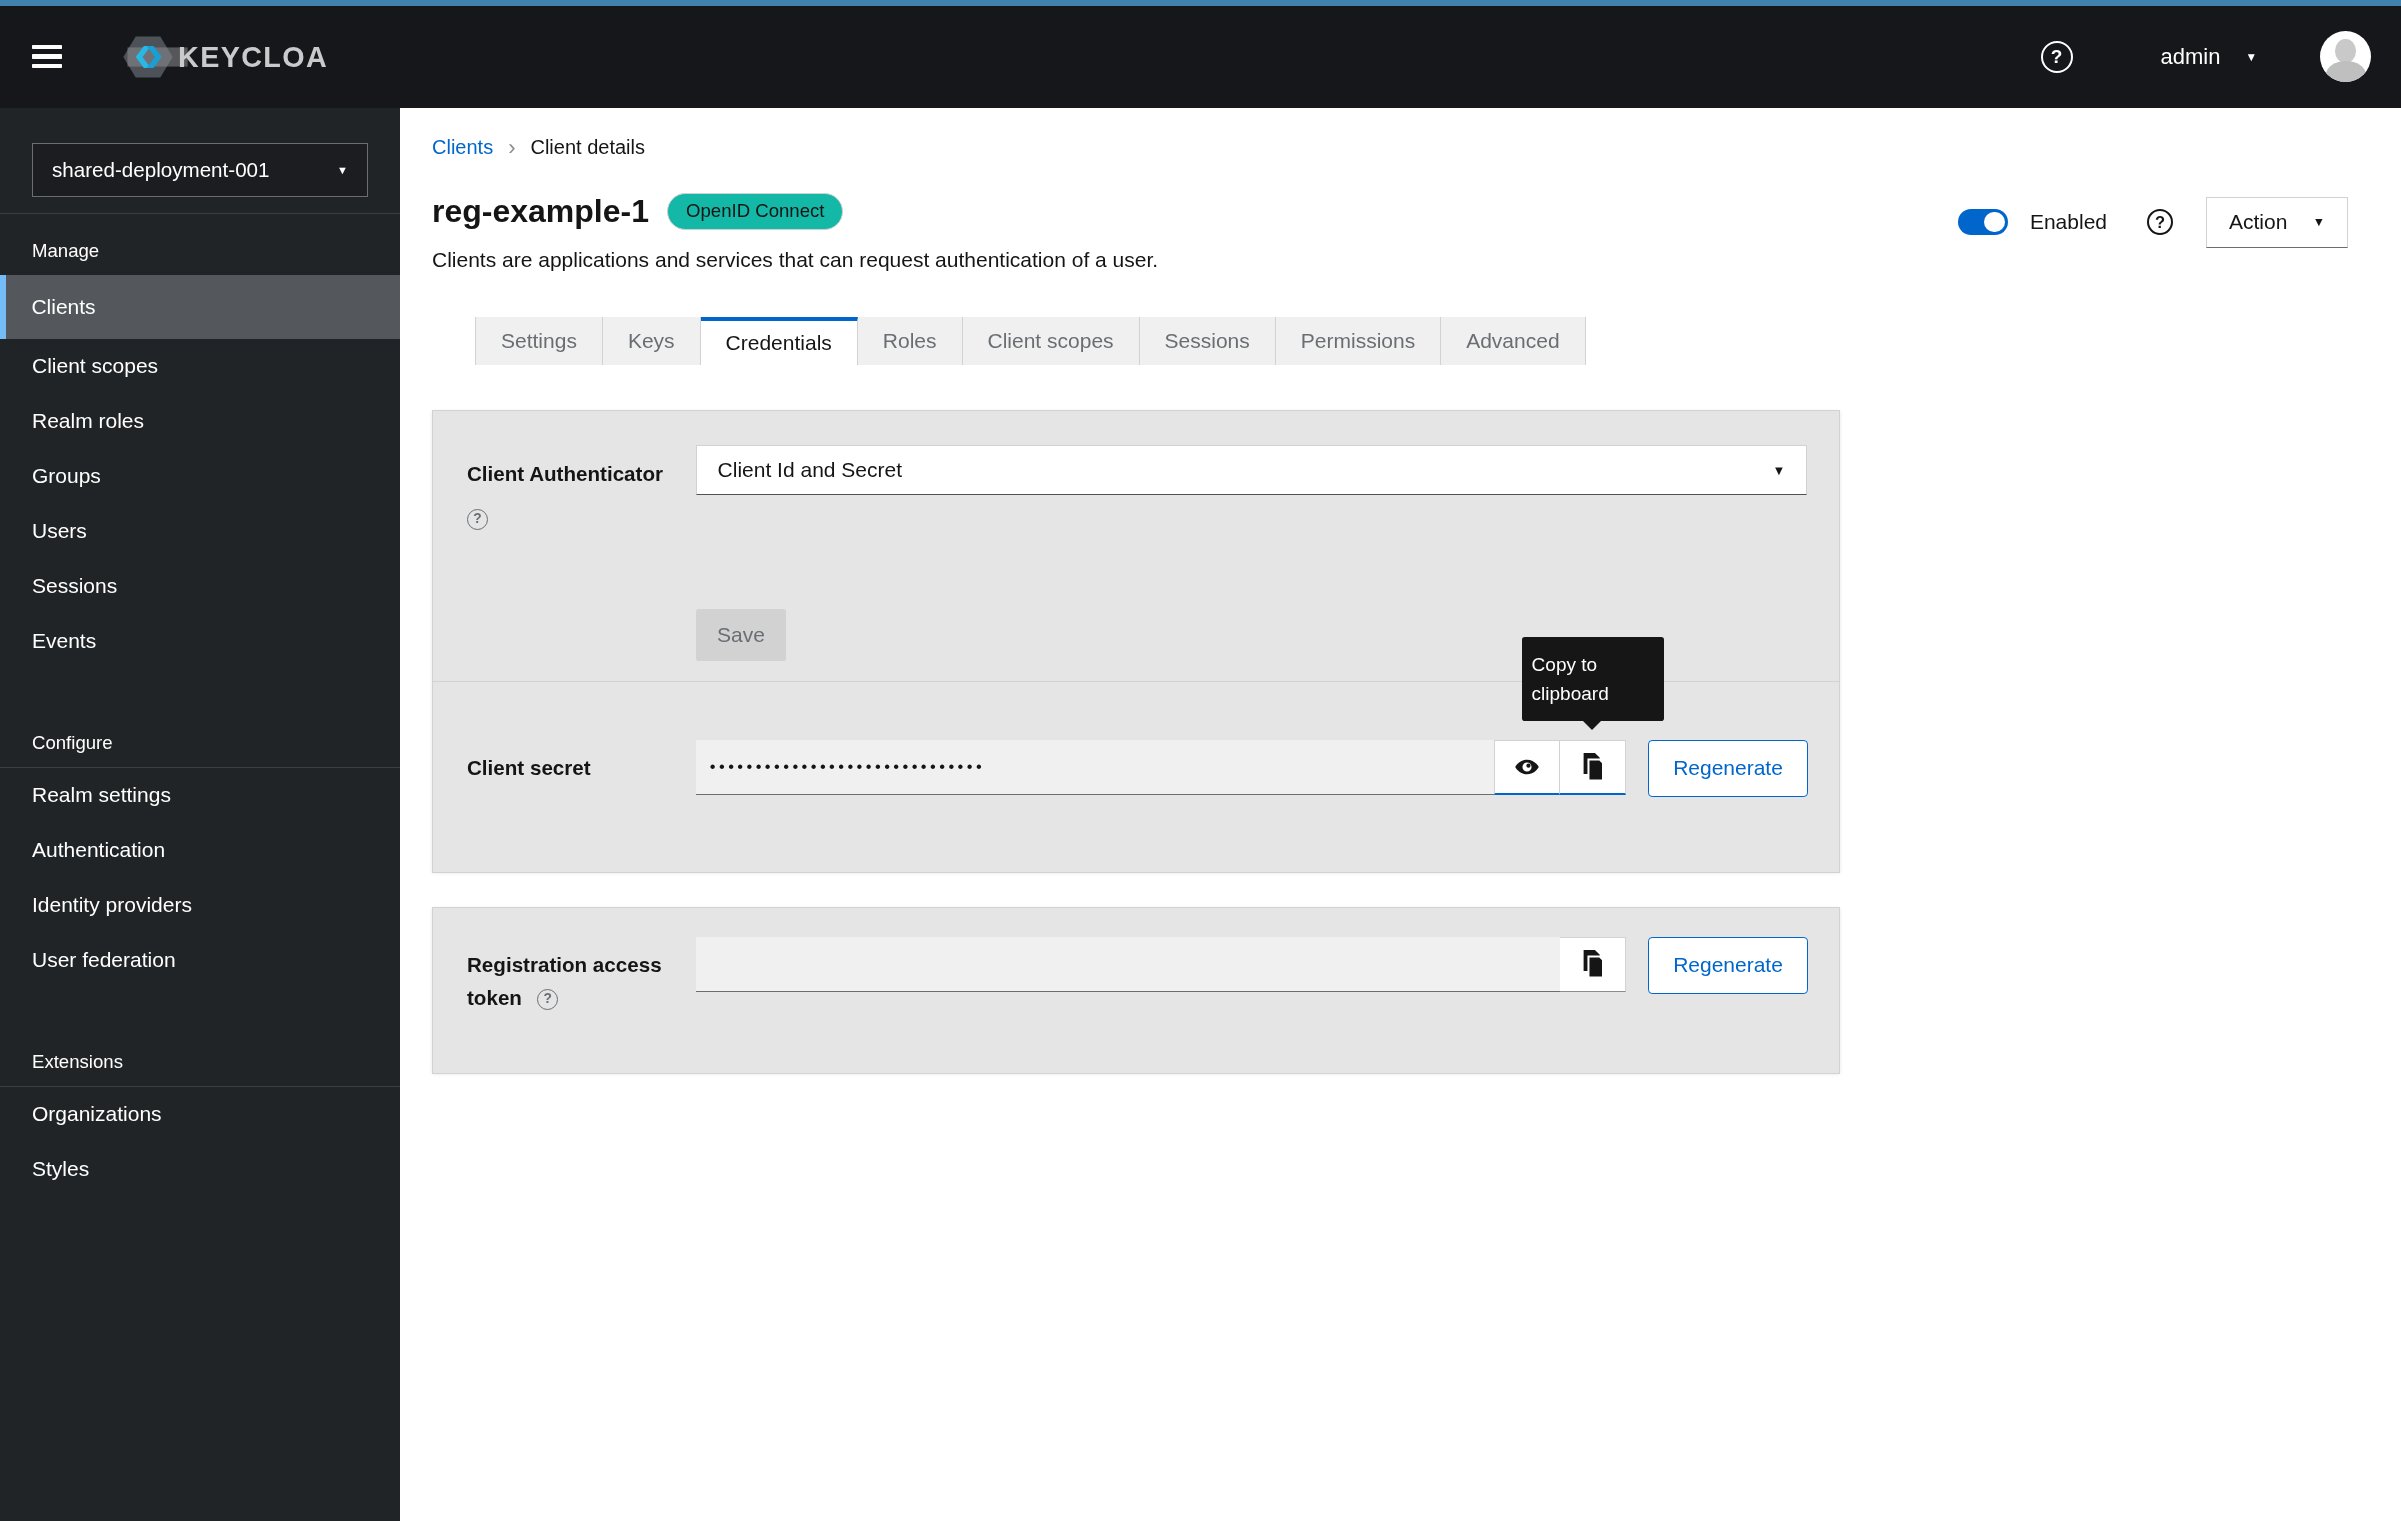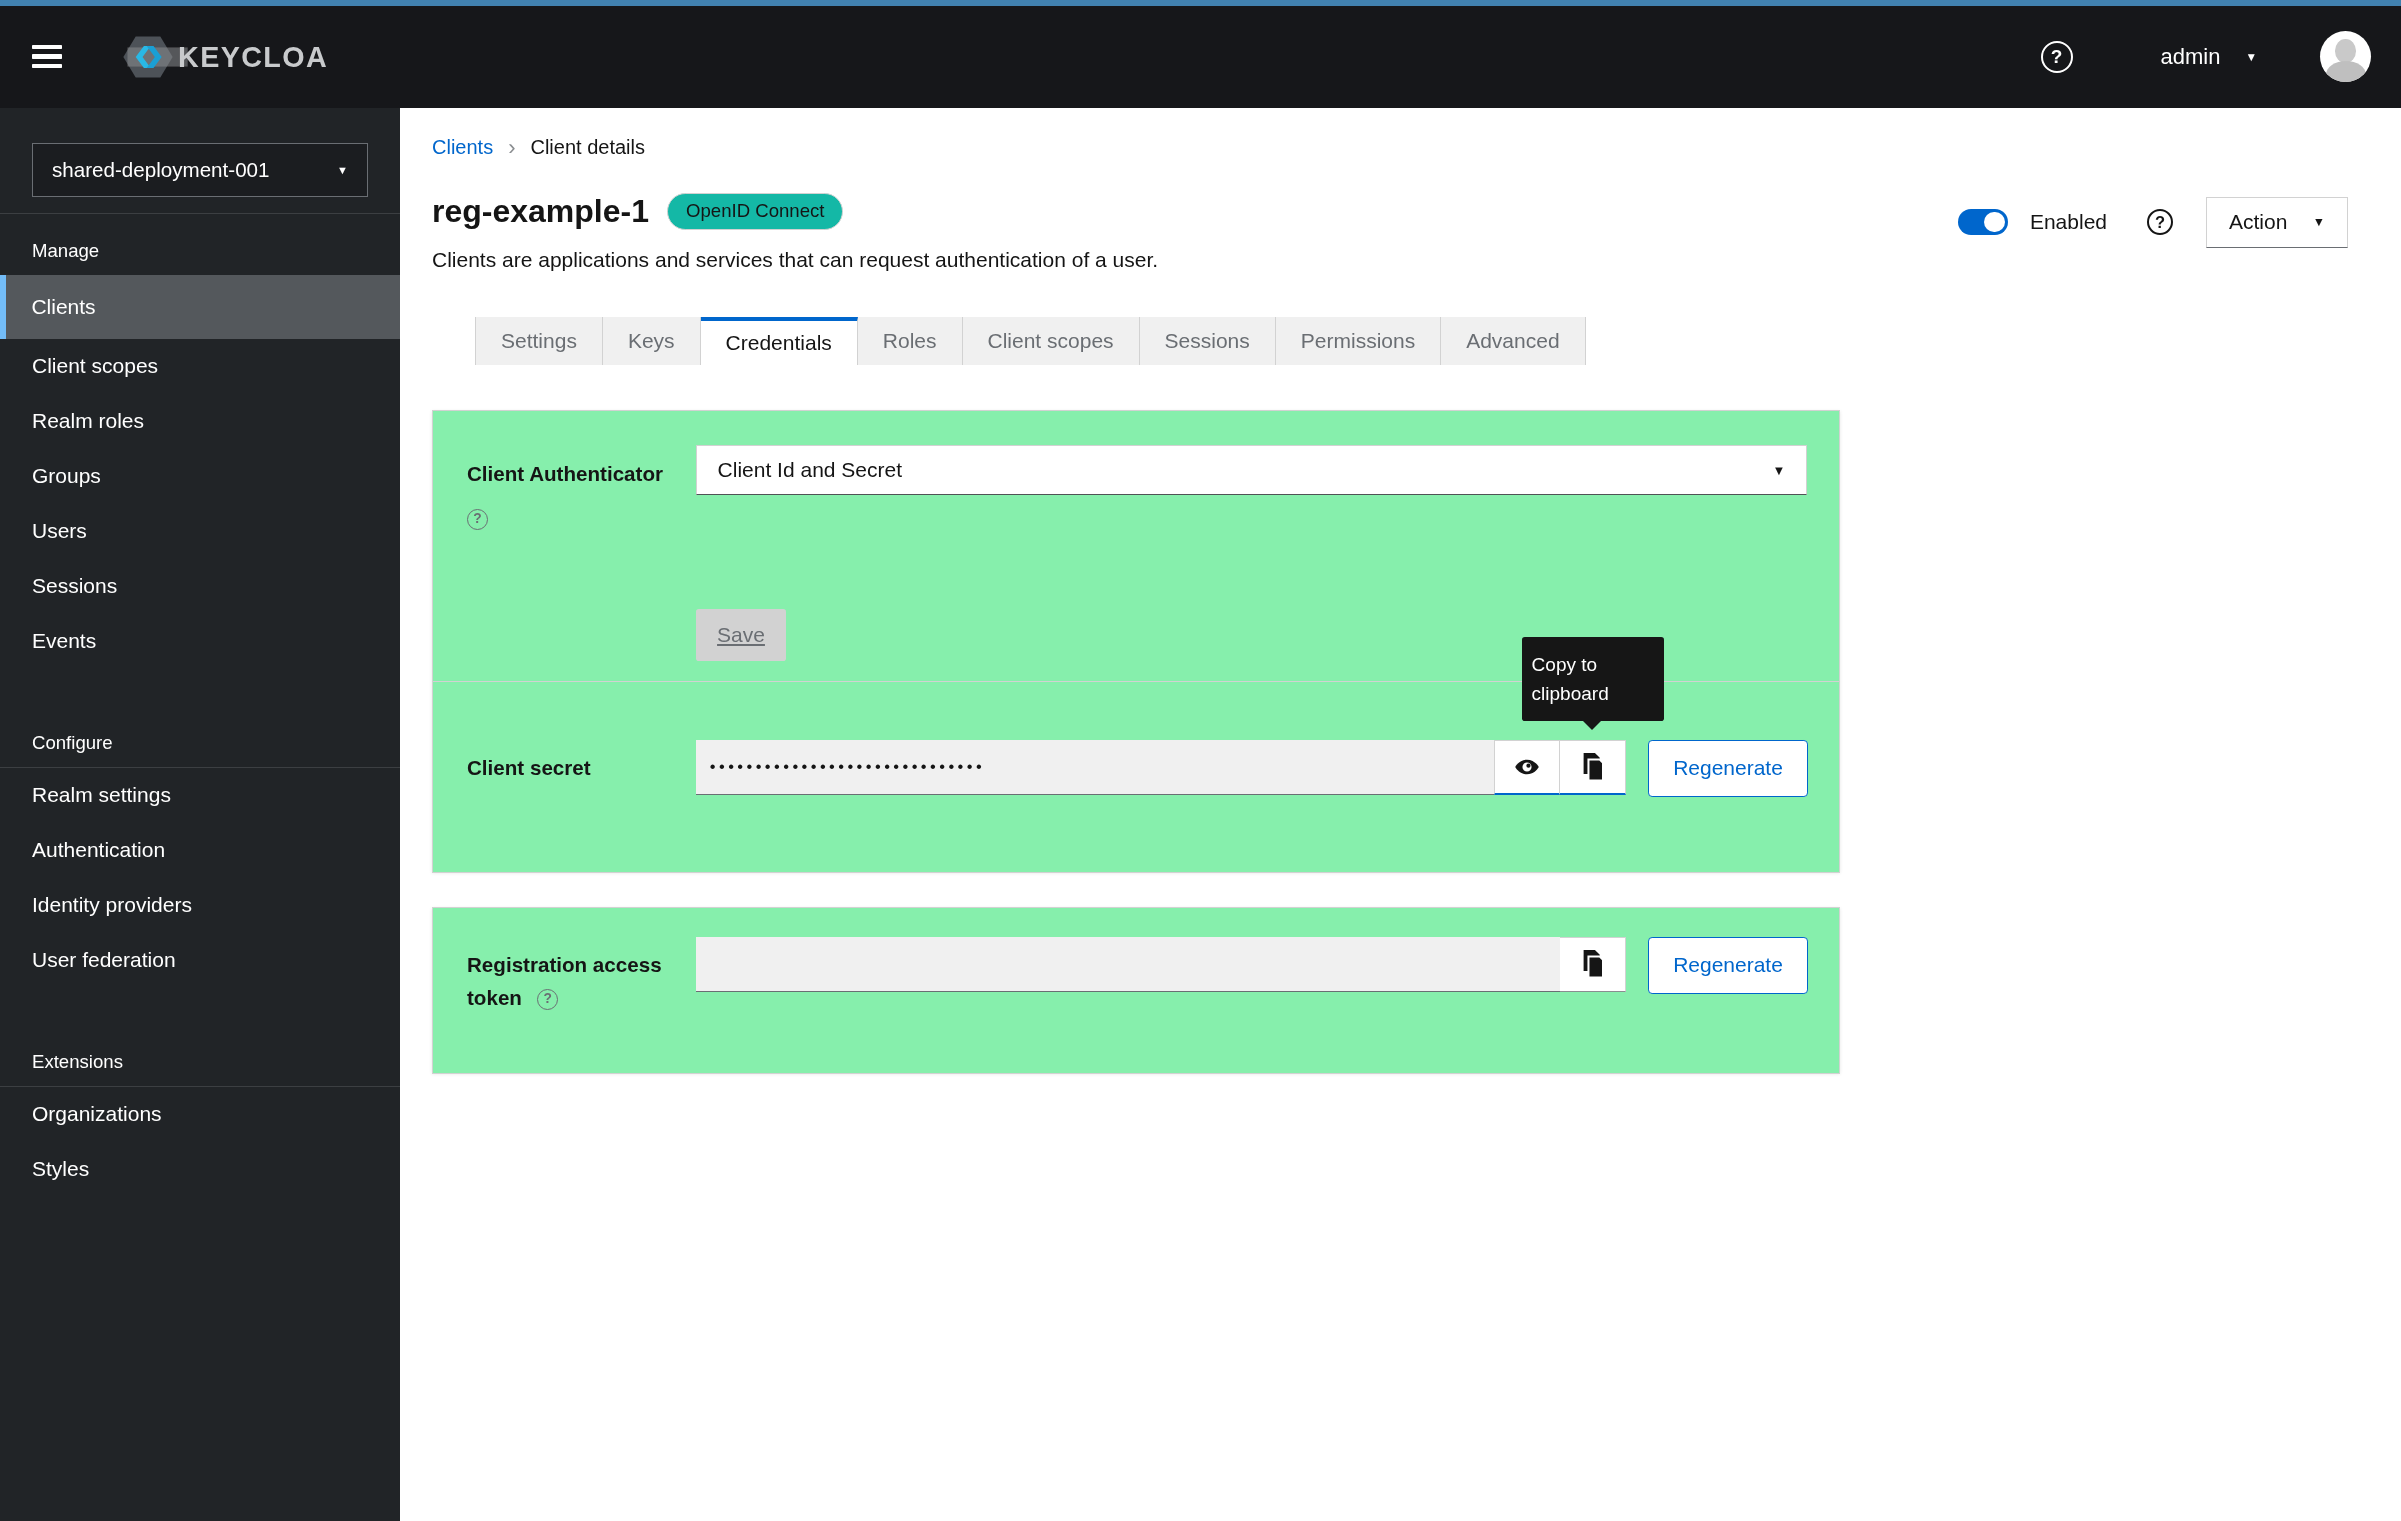--- a/index.html
+++ b/index.html
@@ -92,21 +92,21 @@
     background:#f0f0f0; color:#6a6e73; font-size:21px;
     border-right:0.7px solid #d2d2d2; cursor:pointer;
   }
   .tab:first-child { border-left:0.7px solid #d2d2d2; }
   .tab.active {
     background:#ffffff; color:#151515; border-top:4.1px solid #0066cc;
   }
 
   
   .card {
-    width:1408px; background:#86efac; border:0.7px solid #d2d2d2;
+    width:1408px; background:#e5e5e5; border:0.7px solid #d2d2d2;
     box-shadow:0 1.4px 3.4px rgba(3,3,3,0.10);
   }
   .card-1 { margin-top:45px; padding:34px 33px 0 34px; }
   .card-2 { margin-top:34px; padding:29px 40px 58px 34px; }
 
   .form-row { display:flex; }
   .form-label { width:229px; flex-shrink:0; font-size:20.6px; font-weight:bold; color:#151515; padding-top:12.4px; line-height:1.6; }
   .help-gray {
     display:inline-flex; width:21px; height:21px; border:1.4px solid #6a6e73; border-radius:50%;
     color:#6a6e73; font-size:13.8px; font-weight:bold; align-items:center; justify-content:center;
@@ -118,21 +118,21 @@
   .select-box {
     width:1111px; height:50px; background:#ffffff;
     border:0.7px solid #d2d2d2; border-bottom:1.4px solid #4f5255;
     display:flex; align-items:center; justify-content:space-between; padding:0 20.6px;
     font-size:21px; color:#151515; cursor:pointer;
   }
   .select-box .caret { font-size:13px; color:#151515; }
 
   .save-btn {
     margin:74px 0 0 229px; width:90px; height:52px; border:none; border-radius:2.8px;
-    background:#d2d2d2; color:#6a6e73; font-size:21px; font-family:"Liberation Sans",sans-serif; cursor:not-allowed;text-decoration:underline;
+    background:#d2d2d2; color:#6a6e73; font-size:21px; font-family:"Liberation Sans",sans-serif; cursor:not-allowed;
   }
   .card-divider { border:none; border-top:0.7px solid #d2d2d2; margin:20px -33px 0 -34px; }
   .row-secret { margin-top:58px; padding-bottom:75px; }
 
   .input-group { display:flex; position:relative; }
   .text-input {
     height:55px; background:#f0f0f0; border:none; border-bottom:1.4px solid #6a6e73;
     font-size:16.5px; letter-spacing:3.4px; color:#151515; padding:0 13.8px;
     font-family:"Liberation Sans",sans-serif;
   }

